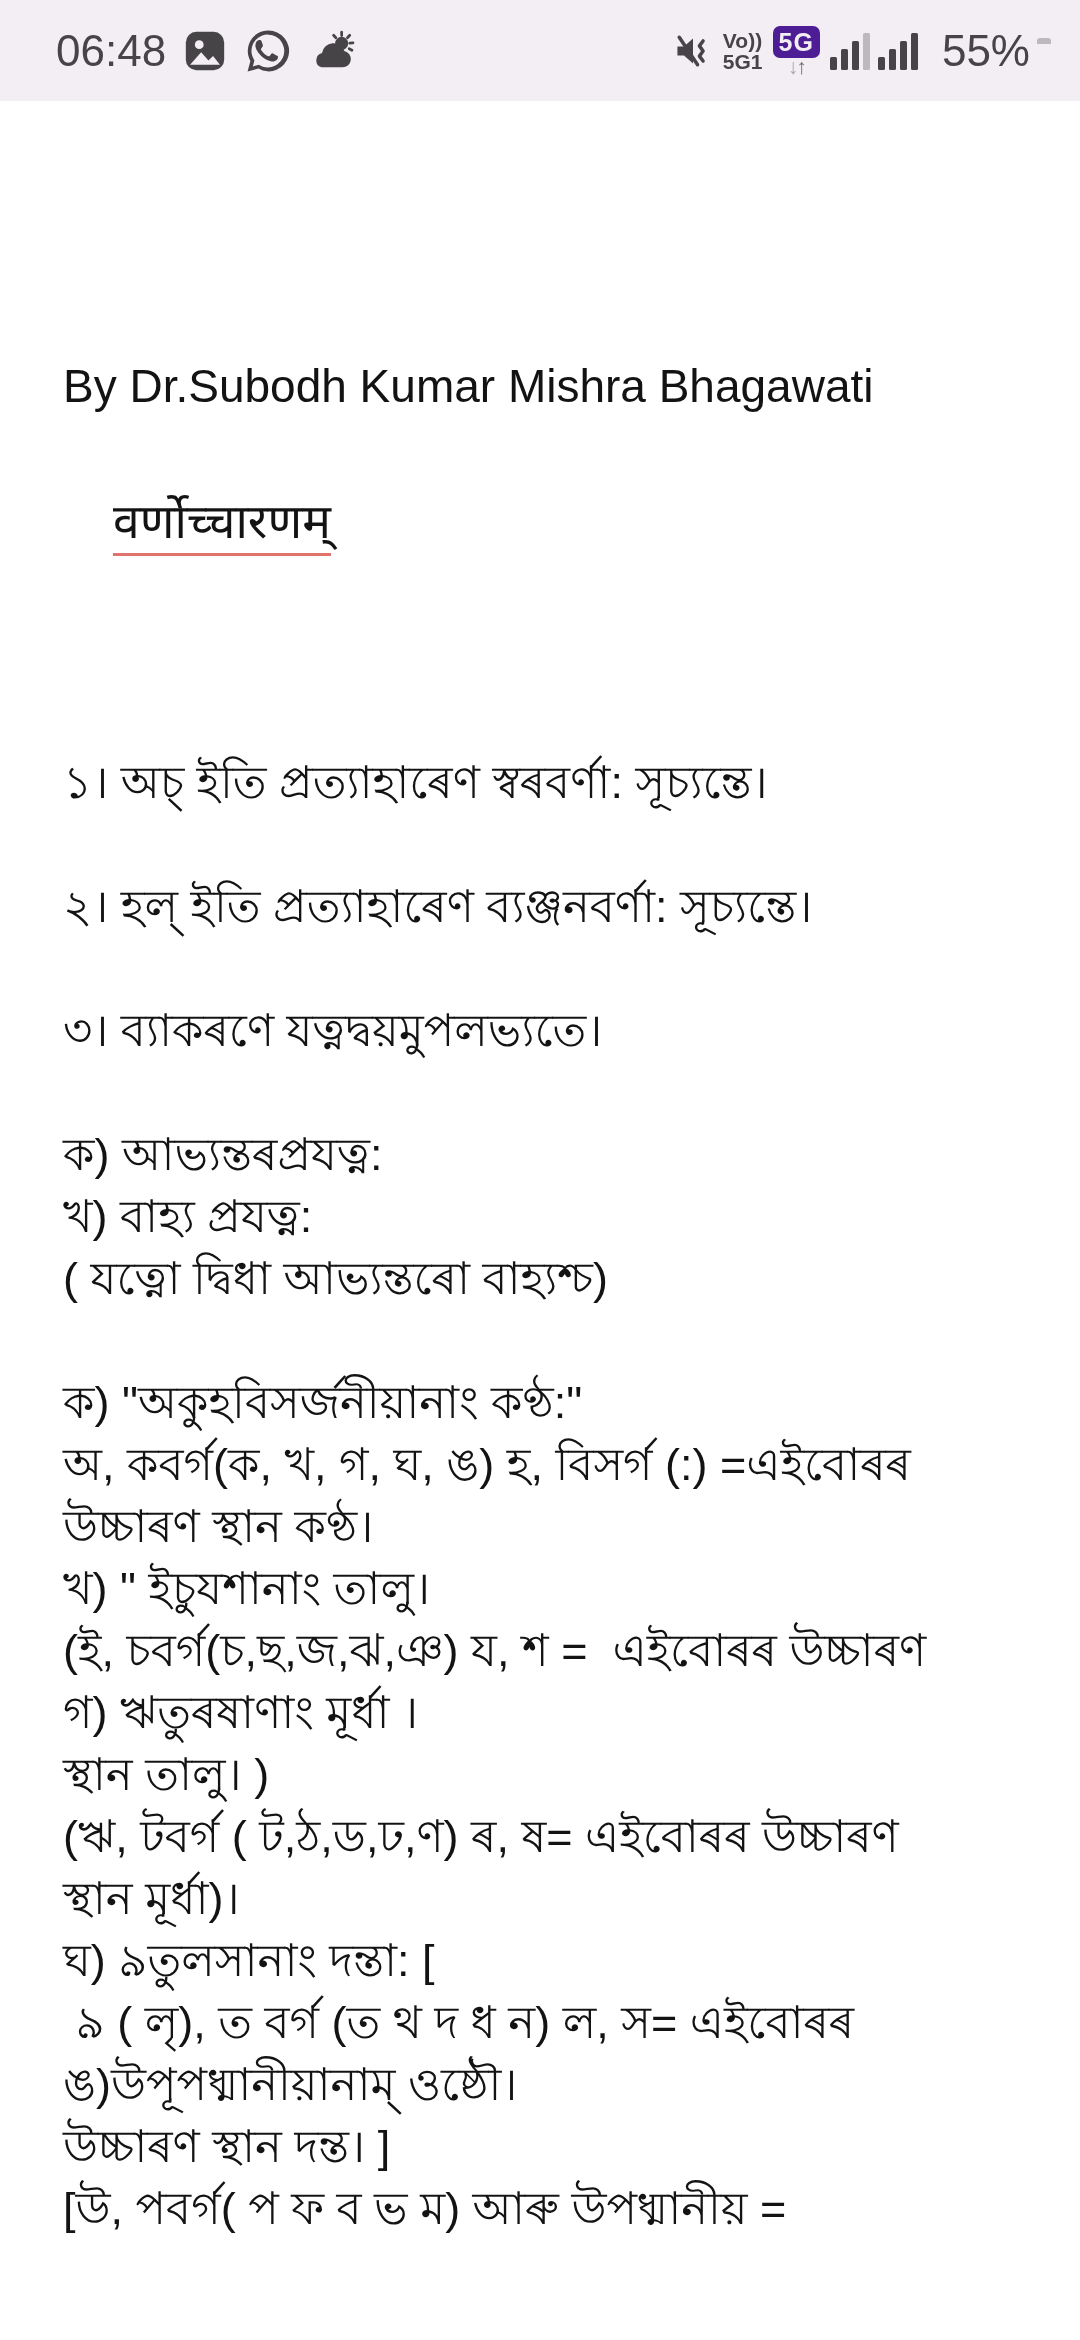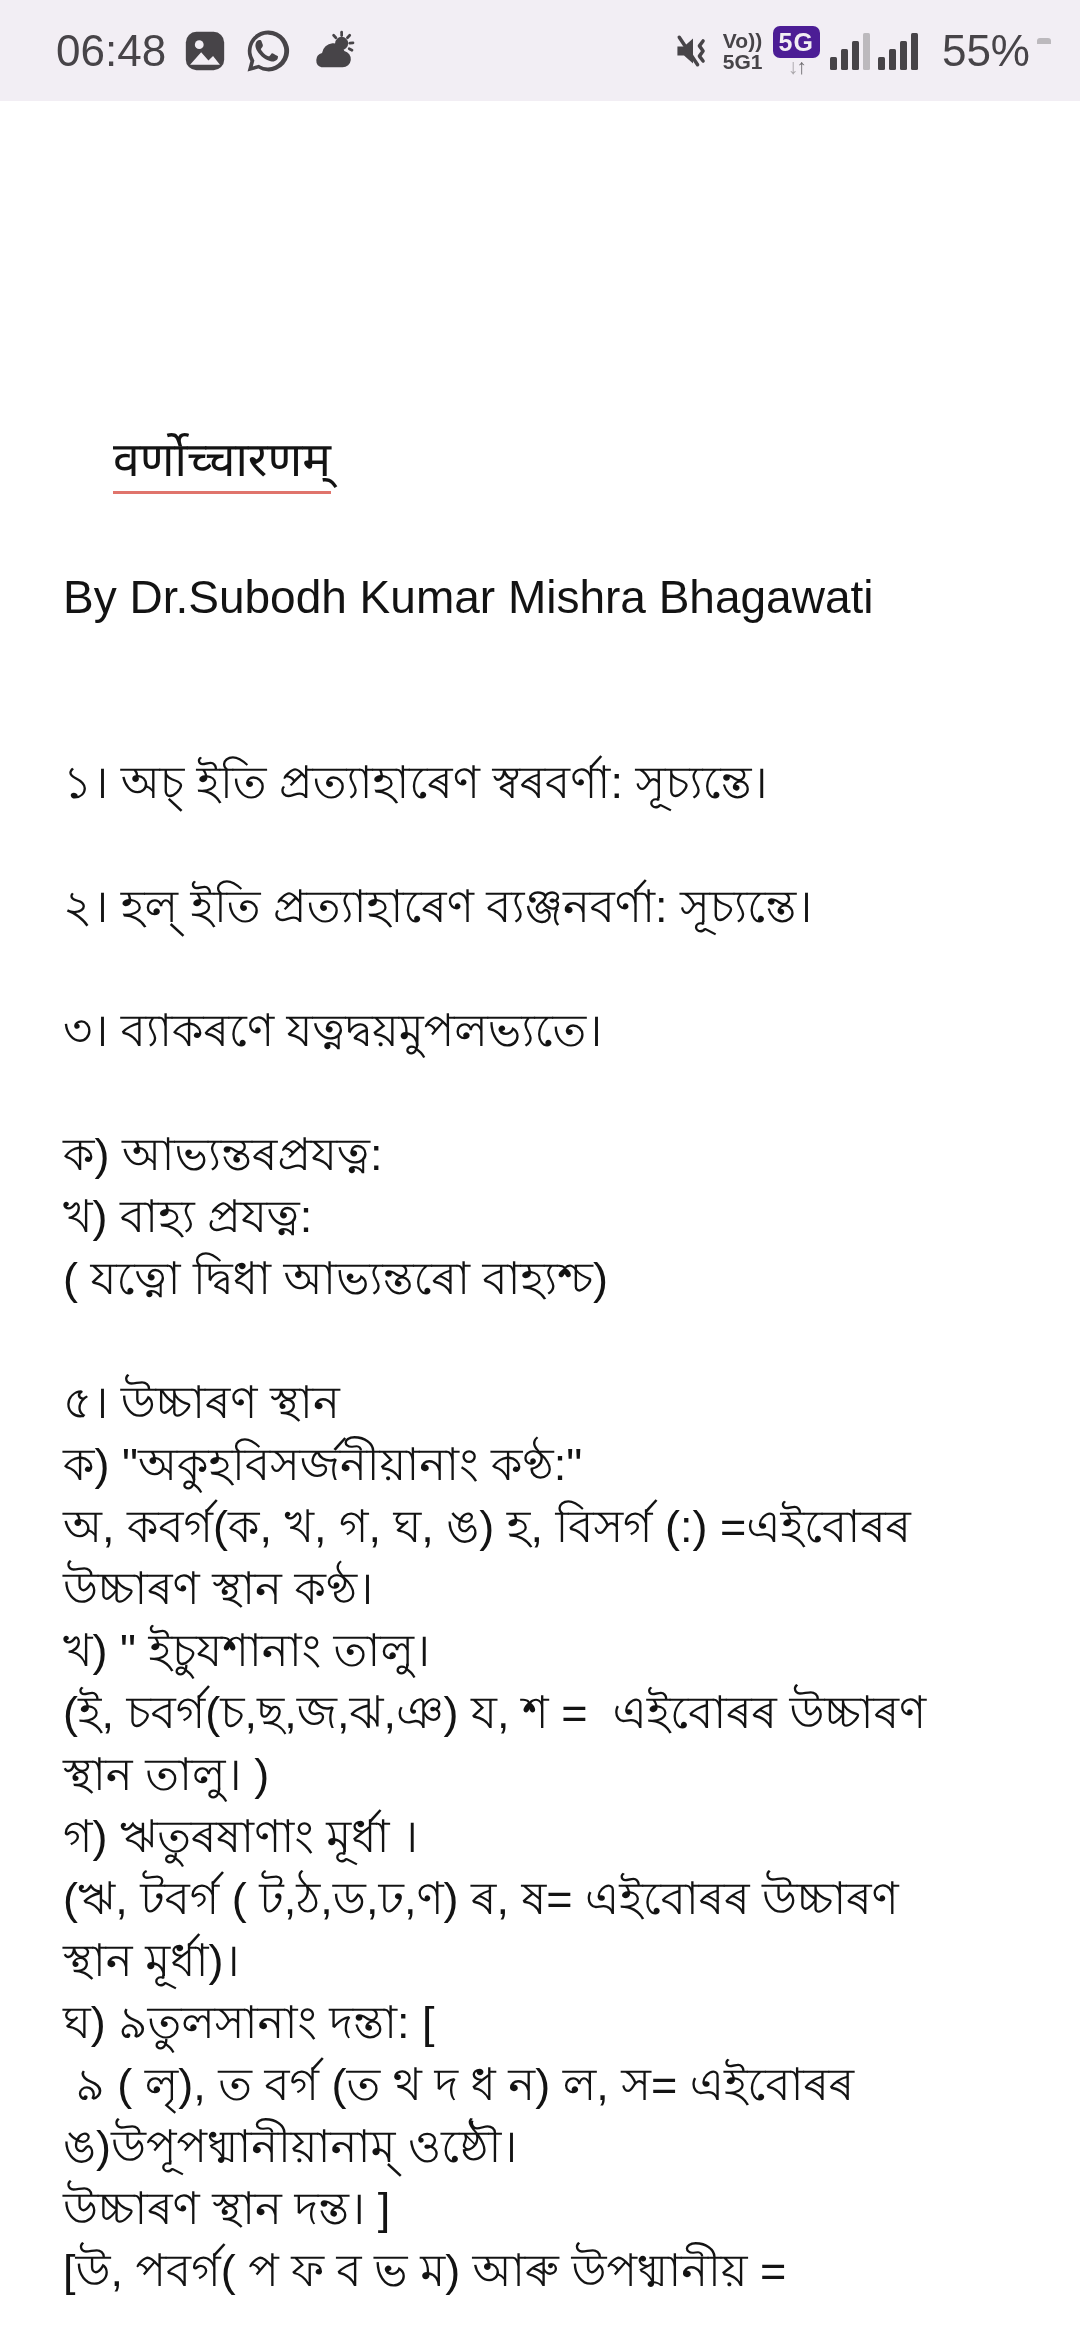--- a/index.html
+++ b/index.html
@@ -107,45 +107,44 @@
         <i class="h4"></i>
     </span>
 
     <span class="sb-pct">55%</span>
 
     <span class="battery-wrap"><span class="battery"></span></span>
   </div>
 </div>
 
 <div class="content">
+  <div class="line byline">By Dr.Subodh Kumar Mishra Bhagawati</div>
   <div class="line doc-title-line">
     <span class="doc-title">वर्णोच्चारणम्</span>
   </div>
-  <div class="line byline">By Dr.Subodh Kumar Mishra Bhagawati</div>
   <div>
       <div class="line">&nbsp;</div>
       <div class="line">&nbsp;</div>
       <div class="line">১। অচ্ ইতি প্রত্যাহাৰেণ স্বৰবর্ণা: সূচ্যন্তে।</div>
       <div class="line">&nbsp;</div>
       <div class="line">২। হল্ ইতি প্রত্যাহাৰেণ ব্যঞ্জনবর্ণা: সূচ্যন্তে।</div>
       <div class="line">&nbsp;</div>
       <div class="line">৩। ব্যাকৰণে যত্নদ্বয়মুপলভ্যতে।</div>
       <div class="line">&nbsp;</div>
       <div class="line">ক) আভ্যন্তৰপ্রযত্ন:</div>
       <div class="line">খ) বাহ্য প্রযত্ন:</div>
       <div class="line">( যত্নো দ্বিধা আভ্যন্তৰো বাহ্যশ্চ)</div>
       <div class="line">&nbsp;</div>
-      <div class="line">৫। উচ্চাৰণ স্থান</div>
       <div class="line">ক) "অকুহবিসর্জনীয়ানাং কণ্ঠ:"</div>
       <div class="line">অ, কবর্গ(ক, খ, গ, ঘ, ঙ) হ, বিসর্গ (:) =এইবোৰৰ</div>
       <div class="line">উচ্চাৰণ স্থান কণ্ঠ।</div>
       <div class="line">খ) " ইচুযশানাং তালু।</div>
       <div class="line">(ই, চবর্গ(চ,ছ,জ,ঝ,ঞ) য, শ =  এইবোৰৰ উচ্চাৰণ</div>
+      <div class="line">গ) ঋতুৰষাণাং মূর্ধা ।</div>
       <div class="line">স্থান তালু। )</div>
-      <div class="line">গ) ঋতুৰষাণাং মূর্ধা ।</div>
       <div class="line">(ঋ, টবর্গ ( ট,ঠ,ড,ঢ,ণ) ৰ, ষ= এইবোৰৰ উচ্চাৰণ</div>
       <div class="line">স্থান মূর্ধা)।</div>
       <div class="line">ঘ) ৯তুলসানাং দন্তা: [</div>
       <div class="line"> ৯ ( লৃ), ত বর্গ (ত থ দ ধ ন) ল, স= এইবোৰৰ</div>
       <div class="line">ঙ)উপূপধ্মানীয়ানাম্ ওষ্ঠৌ।</div>
       <div class="line">উচ্চাৰণ স্থান দন্ত। ]</div>
       <div class="line">[উ, পবর্গ( প ফ ব ভ ম) আৰু উপধ্মানীয় =</div>
     </div>
 </div>
 

